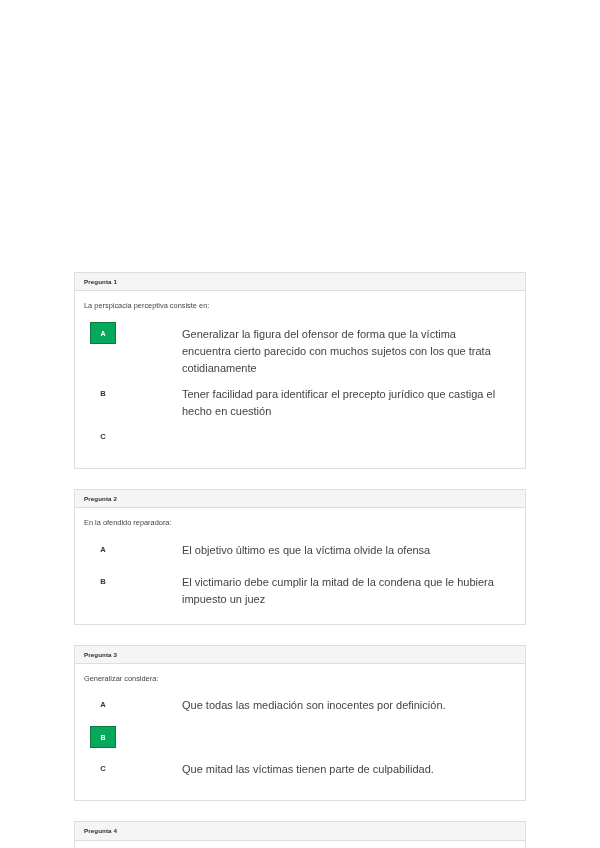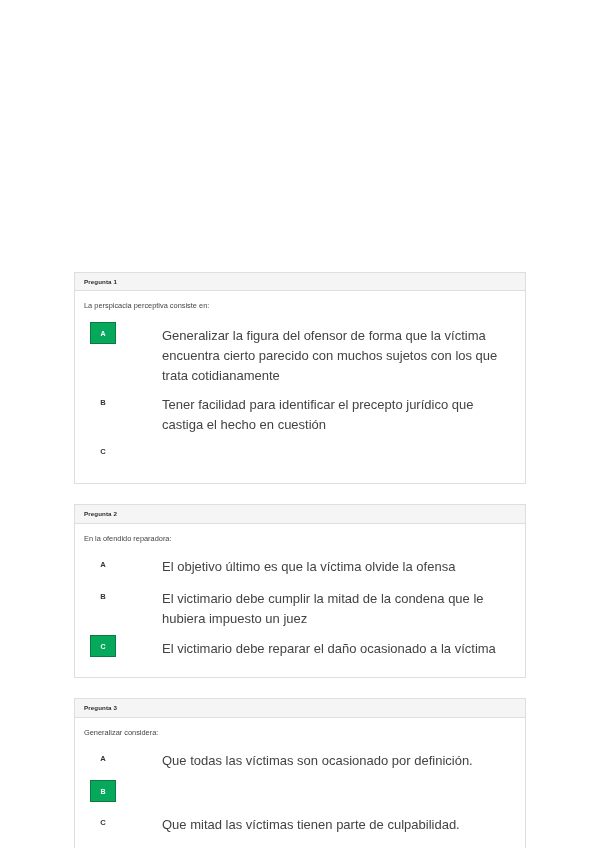--- a/index.html
+++ b/index.html
@@ -102,25 +102,26 @@
     font-size: 7px;
     font-weight: bold;
     color: #ffffff;
     background: #06a95c;
     border: 1.5px solid #0a7a3f;
     box-sizing: border-box;
   }
 
   .option-text {
     flex: 1 1 auto;
-    font-size: 13px;
+    font-size: 11px;
     color: #434343;
     line-height: 1.55;
     padding-top: 7px;
     padding-right: 12px;
+    margin-left: 20px;
   }
 
   .option-row.selected .option-text {
     padding-top: 8px;
   }
 </style>
 </head>
 <body>
 
 <div class="page">
@@ -162,40 +163,34 @@
               <span class="letter-plain">A</span>
             </div>
             <div class="option-text">El objetivo último es que la víctima olvide la ofensa</div>
           </div>
           <div class="option-row">
             <div class="option-letter-cell">
               <span class="letter-plain">B</span>
             </div>
             <div class="option-text">El victimario debe cumplir la mitad de la condena que le hubiera impuesto un juez</div>
           </div>
-          <div class="option-row selected">
-            <div class="option-letter-cell">
-              <span class="letter-selected">C</span>
-            </div>
-            <div class="option-text">El victimario debe reparar el daño ocasionado a la víctima</div>
-          </div>
         </div>
       </div>
     </div>
 
     <div class="question-card">
       <div class="question-header">Pregunta 3</div>
       <div class="question-body">
         <p class="question-stem">Generalizar considera:</p>
         <div class="options">
           <div class="option-row">
             <div class="option-letter-cell">
               <span class="letter-plain">A</span>
             </div>
-            <div class="option-text">Que todas las víctimas son ocasionado por definición.</div>
+            <div class="option-text">Que todas las mediación son inocentes por definición.</div>
           </div>
           <div class="option-row selected">
             <div class="option-letter-cell">
               <span class="letter-selected">B</span>
             </div>
           </div>
           <div class="option-row">
             <div class="option-letter-cell">
               <span class="letter-plain">C</span>
             </div>

